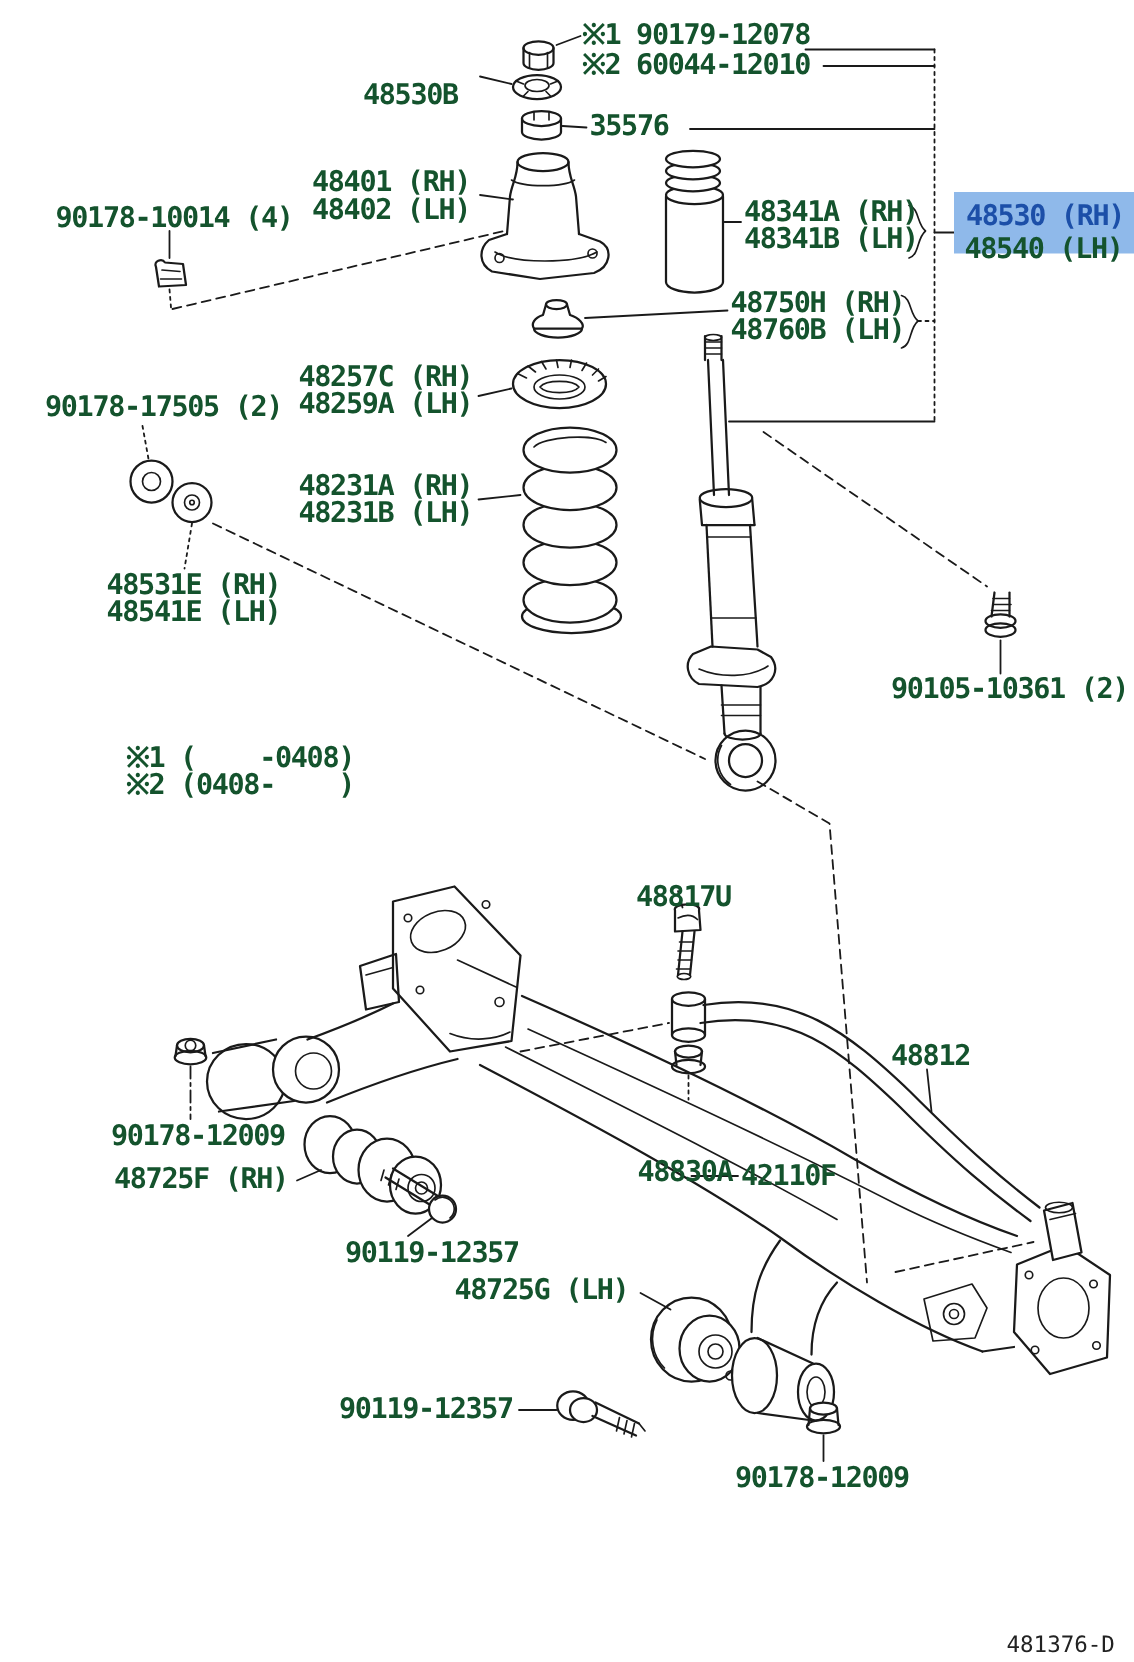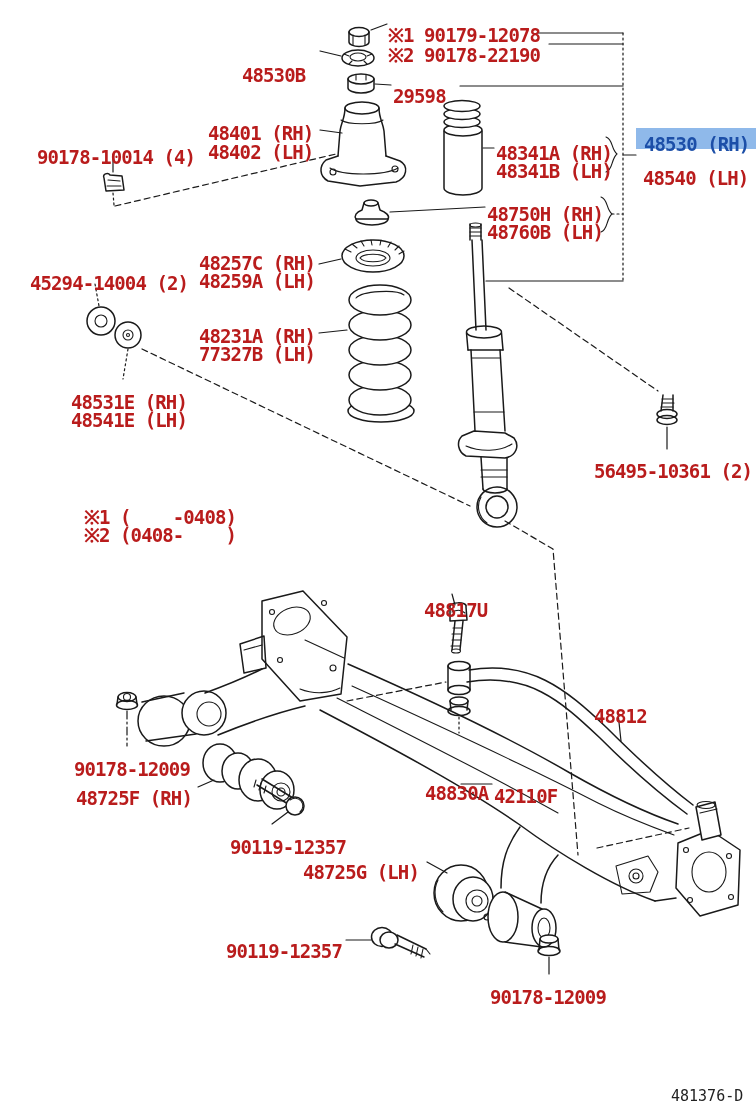--- a/index.html
+++ b/index.html
@@ -1,21 +1,21 @@
 <!DOCTYPE html>
 <html><head>
 <meta charset="utf-8">
 <style>
   html,body{margin:0;padding:0;background:#fff;}
   #stage{position:relative;width:756px;height:1108px;background:#fff;overflow:hidden;
          font-family:"DejaVu Sans Mono",monospace;}
   svg{position:absolute;left:0;top:0;}
   .lbl{position:absolute;font:bold 19px "DejaVu Sans Mono",monospace;letter-spacing:-0.9px;
-       color:#b91c1c;white-space:pre;line-height:19px;margin-top:12px;}
-  .hl-box{position:absolute;left:636px;top:128px;width:120px;height:21px;background:#8FB9EA;}
+       color:#14532d;white-space:pre;line-height:19px;}
+  .hl-box{position:absolute;left:636px;top:128px;width:120px;height:41px;background:#8FB9EA;}
   .hl-text{position:absolute;left:8px;top:5px;color:#1C4FA8;font:bold 19px "DejaVu Sans Mono",monospace;
        letter-spacing:-0.9px;white-space:pre;}
   .code{position:absolute;font:15px "DejaVu Sans Mono",monospace;color:#222;letter-spacing:0;text-align:right;}
   
   path,line,ellipse,circle,polyline{stroke:#1a1a1a;fill:none;stroke-width:1.5;stroke-linecap:round;stroke-linejoin:round;}
   .wf{fill:#ffffff;}
   .thin{stroke-width:1.1;}
   .dash{stroke-dasharray:6 4;stroke-width:1.2;}
   .dot{stroke-dasharray:2 3;stroke-width:1.2;}
   .dashdot{stroke-dasharray:8 3 2 3;stroke-width:1.2;}
@@ -316,44 +316,44 @@
     <ellipse class="wf" cx="389" cy="940" rx="9" ry="8"></ellipse>
     <line x1="397" y1="935" x2="426" y2="949"></line>
     <line x1="395" y1="944" x2="424" y2="957"></line>
     <path class="thin" d="M413,945 l-2,9 M418,947 l-2,9 M423,949 l-2,9"></path>
     <line class="thin" x1="426" y1="949" x2="430" y2="954"></line>
     <line class="ldr" x1="346" y1="940" x2="371" y2="940"></line>
   </g>
 </svg>
 
 <div class="lbl" style="left:388px;top:14px">※1 90179-12078</div>
-<div class="lbl" style="left:388px;top:34px">※2 90178-22190</div>
+<div class="lbl" style="left:388px;top:34px">※2 60044-12010</div>
 <div class="lbl" style="left:242px;top:54px">48530B</div>
-<div class="lbl" style="left:393px;top:75px">29598</div>
+<div class="lbl" style="left:393px;top:75px">35576</div>
 <div class="lbl" style="left:208px;top:112px">48401 (RH)</div>
 <div class="lbl" style="left:208px;top:131px">48402 (LH)</div>
 <div class="lbl" style="left:37px;top:136px">90178-10014 (4)</div>
 <div class="lbl" style="left:496px;top:132px">48341A (RH)</div>
 <div class="lbl" style="left:496px;top:150px">48341B (LH)</div>
 
 <div class="hl-box">
   <div class="hl-text">48530 (RH)</div>
 </div>
 <div class="lbl" style="left:643px;top:157px">48540 (LH)</div>
 
 <div class="lbl" style="left:487px;top:193px">48750H (RH)</div>
 <div class="lbl" style="left:487px;top:211px">48760B (LH)</div>
 <div class="lbl" style="left:199px;top:242px">48257C (RH)</div>
 <div class="lbl" style="left:199px;top:260px">48259A (LH)</div>
-<div class="lbl" style="left:30px;top:262px">45294-14004 (2)</div>
+<div class="lbl" style="left:30px;top:262px">90178-17505 (2)</div>
 <div class="lbl" style="left:199px;top:315px">48231A (RH)</div>
-<div class="lbl" style="left:199px;top:333px">77327B (LH)</div>
+<div class="lbl" style="left:199px;top:333px">48231B (LH)</div>
 <div class="lbl" style="left:71px;top:381px">48531E (RH)</div>
 <div class="lbl" style="left:71px;top:399px">48541E (LH)</div>
-<div class="lbl" style="left:594px;top:450px">56495-10361 (2)</div>
+<div class="lbl" style="left:594px;top:450px">90105-10361 (2)</div>
 <div class="lbl" style="left:84px;top:496px">※1 (    -0408)</div>
 <div class="lbl" style="left:84px;top:514px">※2 (0408-    )</div>
 <div class="lbl" style="left:424px;top:589px">48817U</div>
 <div class="lbl" style="left:594px;top:695px">48812</div>
 <div class="lbl" style="left:425px;top:772px">48830A</div>
 <div class="lbl" style="left:74px;top:748px">90178-12009</div>
 <div class="lbl" style="left:76px;top:777px">48725F (RH)</div>
 <div class="lbl" style="left:494px;top:775px">42110F</div>
 <div class="lbl" style="left:230px;top:826px">90119-12357</div>
 <div class="lbl" style="left:303px;top:851px">48725G (LH)</div>

